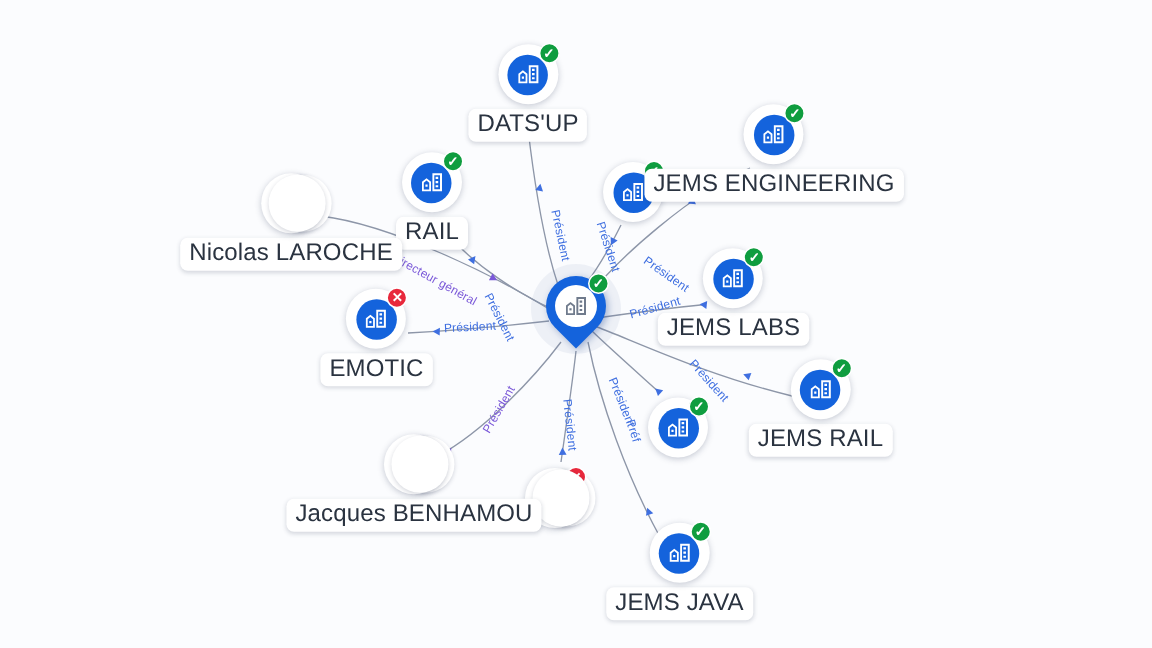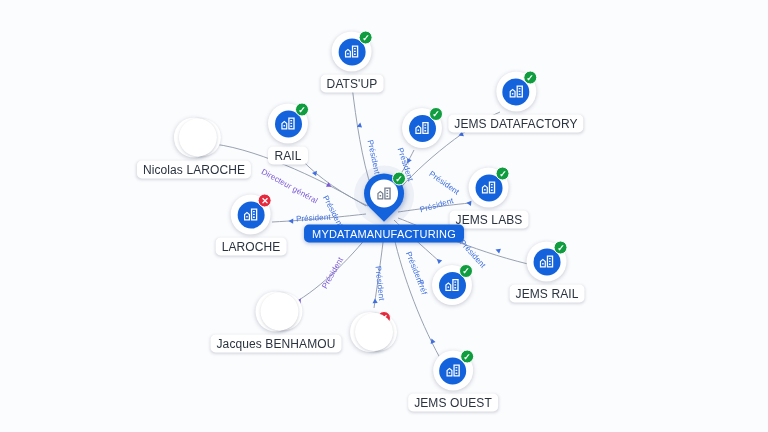--- a/index.html
+++ b/index.html
@@ -118,21 +118,21 @@
     border-radius: 50%;
     background: rgba(120,140,175,.10);
   }
 
   
   .node-label {
     margin-top: 3px;
     background: #ffffff;
     border-radius: 5px;
     padding: 2px 6px;
-    font-size: 12px;
+    font-size: 16px;
     color: #2a3340;
     white-space: nowrap;
     box-shadow: 0 1px 3px rgba(40,50,80,.18);
     letter-spacing: .1px;
   }
   .node-label.root {
     background: #1463dc;
     color: #ffffff;
     font-size: 11px;
     letter-spacing: .2px;
@@ -252,21 +252,21 @@
               <svg width="16" height="16" viewBox="0 0 24 24" aria-hidden="true">
                 <path fill="#ffffff" d="M2 21h9v-9.5L6.5 8 2 11.5V21zm1.8-1.8v-6.8L6.5 10.3l2.7 2.1v6.8H3.8z"></path>
                 <path fill="#ffffff" d="M5.4 14.2h2.2v2.2H5.4z"></path>
                 <path fill="#ffffff" d="M12.4 21H22V3h-9.6v18zm1.9-1.9V4.9H20v14.2h-5.7z"></path>
                 <path fill="#ffffff" d="M15.6 6.6h2.6v2.1h-2.6zm0 4.2h2.6v2.1h-2.6zm0 4.2h2.6v2.1h-2.6z"></path>
               </svg>
             </div>
           </div>
           <span class="badge ok">✓</span>
         </div>
-        <div class="node-label">JEMS DATAFACTORY</div>
+        <div class="node-label">JEMS ENGINEERING</div>
       </div>
       <div class="node" style="left: 489px; top: 198px;">
         <div class="node-icon-wrap">
           <div class="disc">
             <div class="inner company">
               <svg width="16" height="16" viewBox="0 0 24 24" aria-hidden="true">
                 <path fill="#ffffff" d="M2 21h9v-9.5L6.5 8 2 11.5V21zm1.8-1.8v-6.8L6.5 10.3l2.7 2.1v6.8H3.8z"></path>
                 <path fill="#ffffff" d="M5.4 14.2h2.2v2.2H5.4z"></path>
                 <path fill="#ffffff" d="M12.4 21H22V3h-9.6v18zm1.9-1.9V4.9H20v14.2h-5.7z"></path>
                 <path fill="#ffffff" d="M15.6 6.6h2.6v2.1h-2.6zm0 4.2h2.6v2.1h-2.6zm0 4.2h2.6v2.1h-2.6z"></path>
@@ -315,21 +315,21 @@
               <svg width="16" height="16" viewBox="0 0 24 24" aria-hidden="true">
                 <path fill="#ffffff" d="M2 21h9v-9.5L6.5 8 2 11.5V21zm1.8-1.8v-6.8L6.5 10.3l2.7 2.1v6.8H3.8z"></path>
                 <path fill="#ffffff" d="M5.4 14.2h2.2v2.2H5.4z"></path>
                 <path fill="#ffffff" d="M12.4 21H22V3h-9.6v18zm1.9-1.9V4.9H20v14.2h-5.7z"></path>
                 <path fill="#ffffff" d="M15.6 6.6h2.6v2.1h-2.6zm0 4.2h2.6v2.1h-2.6zm0 4.2h2.6v2.1h-2.6z"></path>
               </svg>
             </div>
           </div>
           <span class="badge ok">✓</span>
         </div>
-        <div class="node-label">JEMS OUEST</div>
+        <div class="node-label">JEMS JAVA</div>
       </div>
       <div class="node" style="left: 370px; top: 332px;">
         <div class="node-icon-wrap stack">
           <div class="disc">
             <div class="inner company">
               <svg width="16" height="16" viewBox="0 0 24 24" aria-hidden="true">
                 <path fill="#ffffff" d="M2 21h9v-9.5L6.5 8 2 11.5V21zm1.8-1.8v-6.8L6.5 10.3l2.7 2.1v6.8H3.8z"></path>
                 <path fill="#ffffff" d="M5.4 14.2h2.2v2.2H5.4z"></path>
                 <path fill="#ffffff" d="M12.4 21H22V3h-9.6v18zm1.9-1.9V4.9H20v14.2h-5.7z"></path>
                 <path fill="#ffffff" d="M15.6 6.6h2.6v2.1h-2.6zm0 4.2h2.6v2.1h-2.6zm0 4.2h2.6v2.1h-2.6z"></path>
@@ -346,21 +346,21 @@
               <svg width="16" height="16" viewBox="0 0 24 24" aria-hidden="true">
                 <path fill="#ffffff" d="M2 21h9v-9.5L6.5 8 2 11.5V21zm1.8-1.8v-6.8L6.5 10.3l2.7 2.1v6.8H3.8z"></path>
                 <path fill="#ffffff" d="M5.4 14.2h2.2v2.2H5.4z"></path>
                 <path fill="#ffffff" d="M12.4 21H22V3h-9.6v18zm1.9-1.9V4.9H20v14.2h-5.7z"></path>
                 <path fill="#ffffff" d="M15.6 6.6h2.6v2.1h-2.6zm0 4.2h2.6v2.1h-2.6zm0 4.2h2.6v2.1h-2.6z"></path>
               </svg>
             </div>
           </div>
           <span class="badge bad">✕</span>
         </div>
-        <div class="node-label">LAROCHE</div>
+        <div class="node-label">EMOTIC</div>
       </div>
       <div class="node" style="left: 276px; top: 322px;">
         <div class="node-icon-wrap stack">
           <div class="disc">
             <div class="inner person">
               <svg width="15" height="15" viewBox="0 0 24 24" aria-hidden="true">
                 <circle cx="12" cy="8" r="3.6" fill="#ffffff"></circle>
                 <path fill="#ffffff" d="M12 13c-4 0-7 2.3-7 5.2V20h14v-1.8c0-2.9-3-5.2-7-5.2z"></path>
               </svg>
             </div>
@@ -388,17 +388,16 @@
           <div class="pin-hole">
             <svg width="16" height="16" viewBox="0 0 24 24" aria-hidden="true">
               <path fill="#707b8c" d="M2 21h9v-9.5L6.5 8 2 11.5V21zm1.8-1.8v-6.8L6.5 10.3l2.7 2.1v6.8H3.8z"></path>
               <path fill="#707b8c" d="M5.4 14.2h2.2v2.2H5.4z"></path>
               <path fill="#707b8c" d="M12.4 21H22V3h-9.6v18zm1.9-1.9V4.9H20v14.2h-5.7z"></path>
               <path fill="#707b8c" d="M15.6 6.6h2.6v2.1h-2.6zm0 4.2h2.6v2.1h-2.6zm0 4.2h2.6v2.1h-2.6z"></path>
             </svg>
           </div>
           <span class="badge ok" style="right:-2px;top:-2px;">✓</span>
         </div>
-        <div class="node-label root">MYDATAMANUFACTURING</div>
       </div>
     </div>
 
 </div>
 
 </body></html>

